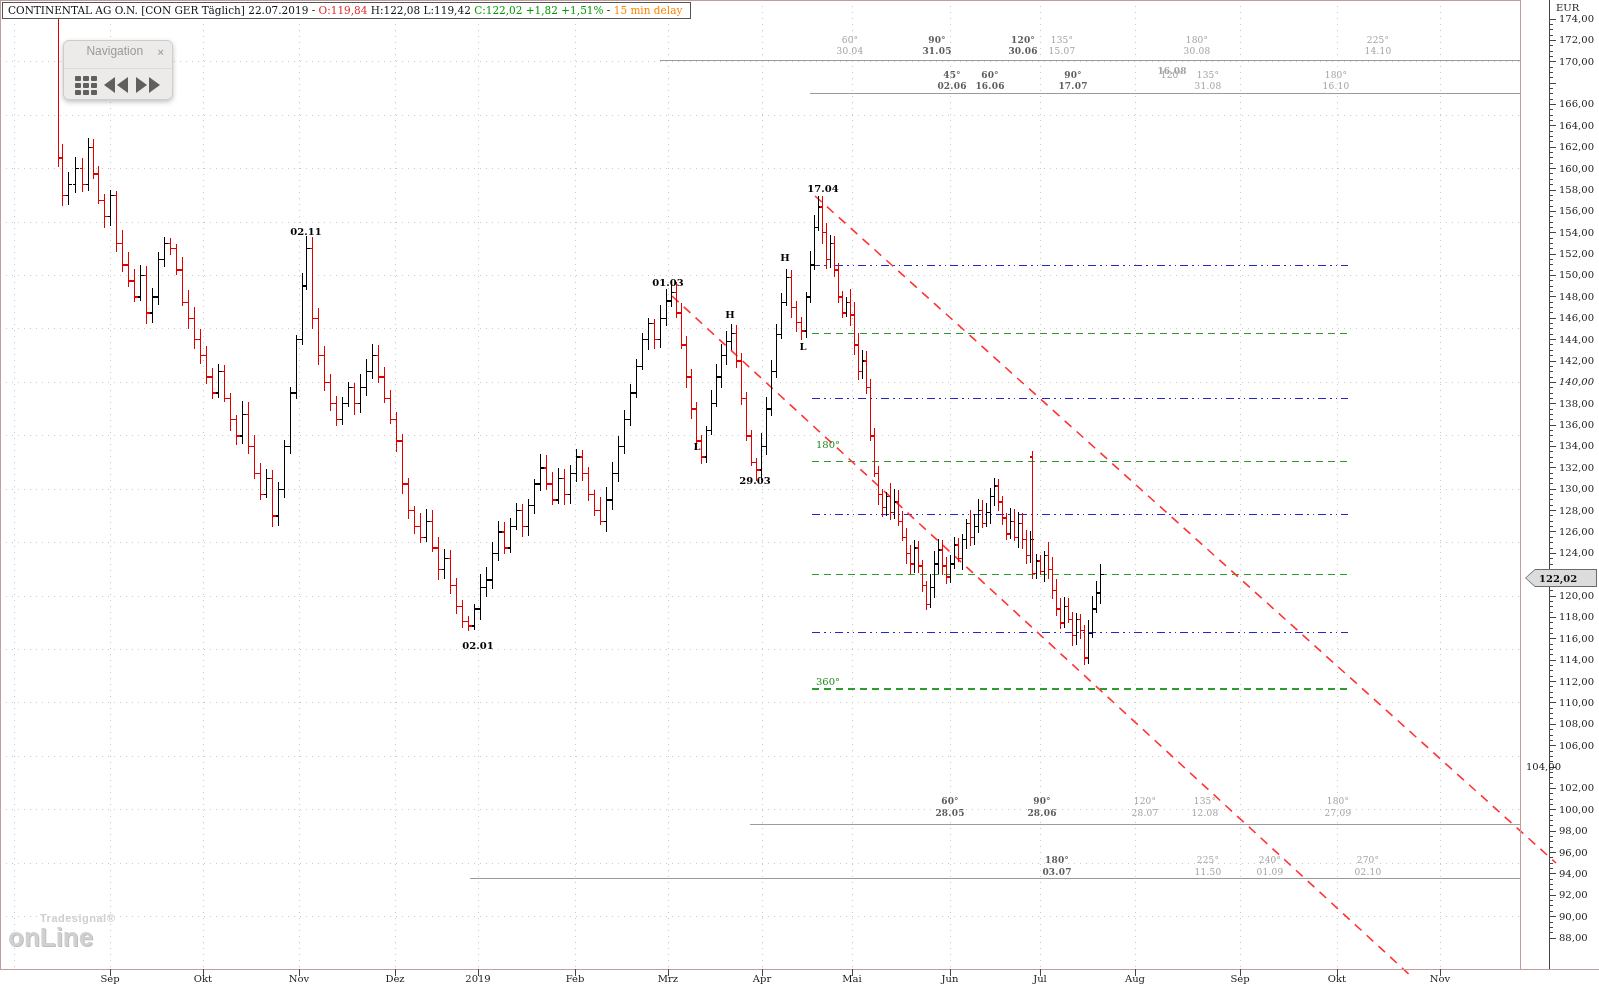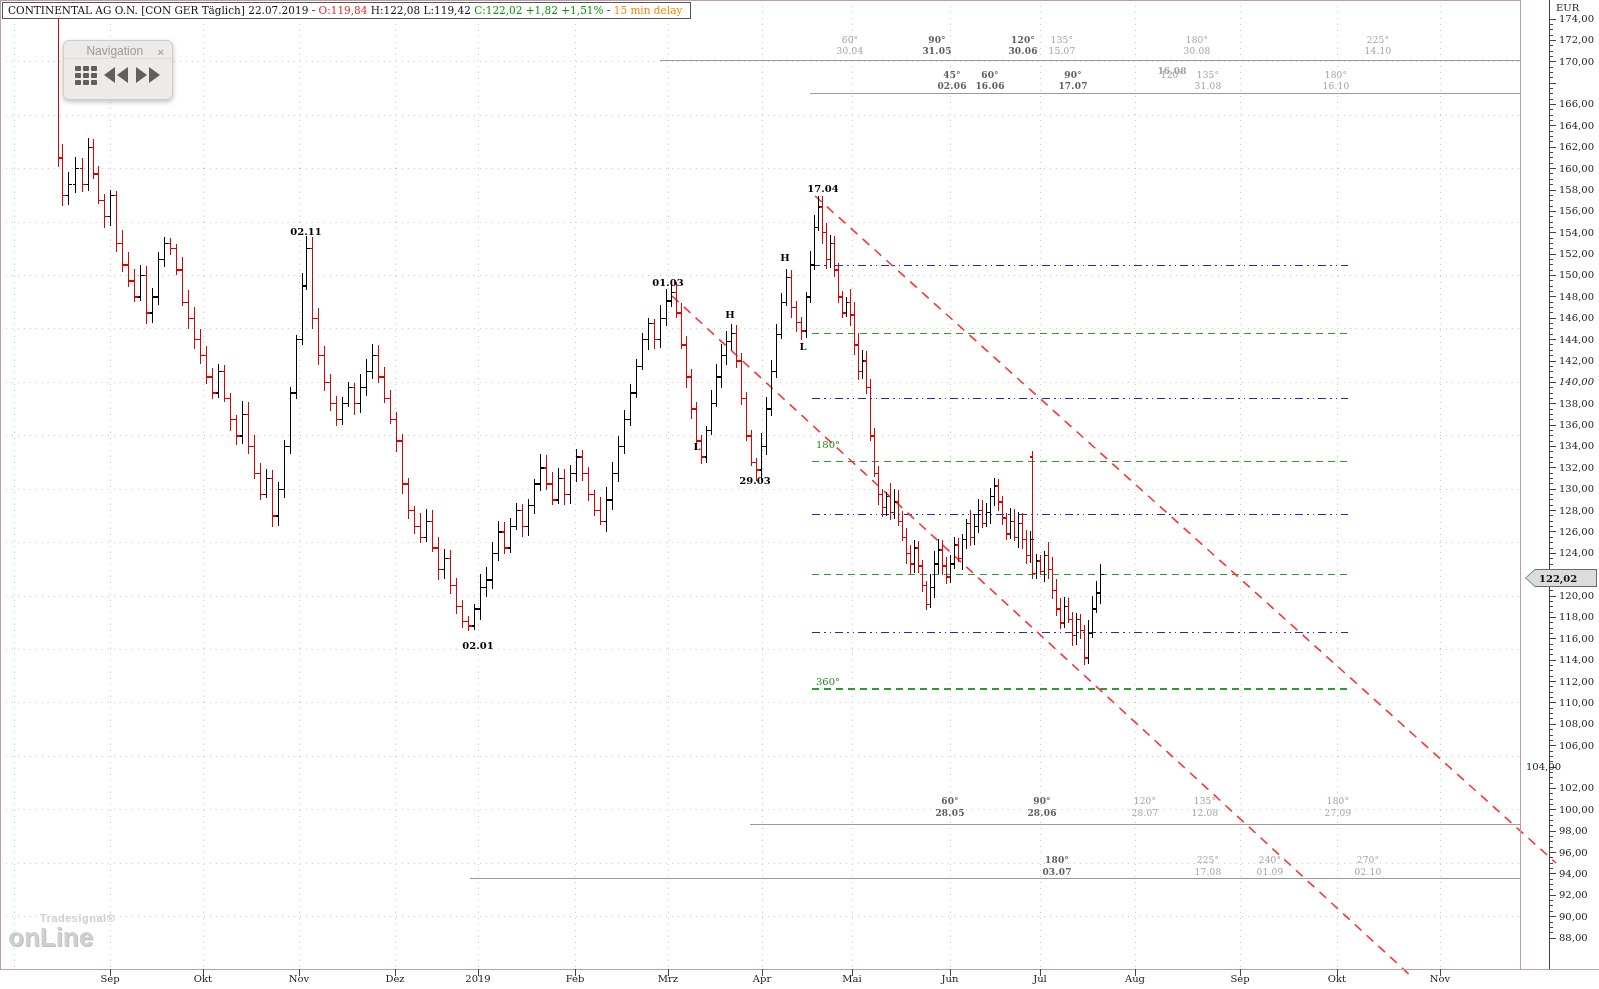--- a/index.html
+++ b/index.html
@@ -16,21 +16,21 @@
   .bar-b{stroke:#000;stroke-width:1.4;fill:none}
   .bar-r{stroke:#e00000;stroke-width:1.4;fill:none}
 
   #title-box{position:absolute;left:2px;top:2px;background:#fff;border:1px solid #555;
              padding:1px 8px 2px 5px;font-size:10.5px;color:#111;white-space:nowrap;z-index:30}
   .t-red{color:#e42a2a}.t-grn{color:#009a00}.t-org{color:#ff8400}
 
   #nav-panel{position:absolute;left:63px;top:40px;width:108px;height:58px;background:#edebe9;
              border:1px solid #cfccc9;border-radius:6px;box-shadow:0 2px 5px rgba(0,0,0,.25);
              font-family:"Liberation Sans",sans-serif;z-index:40}
-  #nav-head{display:flex;align-items:flex-end;padding:3px 6px 0 10px;border-bottom:1px solid #dedbd8}
+  #nav-head{display:flex;align-items:flex-end;padding:3px 6px 10px 10px;border-bottom:1px solid #dedbd8}
   #nav-title{flex:1;text-align:center;color:#9a9a9a;font-size:12px}
   #nav-close{color:#a9a9a9;font-size:11px;font-weight:bold;cursor:pointer;padding:0 2px}
   #nav-row{display:flex;align-items:center;justify-content:space-between;padding:5px 10px 0 10px}
   #nav-row svg{position:static}
 
   .pl{position:absolute;font-size:10px;color:#1a1a1a;white-space:nowrap}
   .ml{position:absolute;font-size:10px;color:#1a1a1a;transform:translateX(-50%);white-space:nowrap}
   #eur-label{position:absolute;left:1556px;top:2px;font-size:10px;color:#1a1a1a}
 
   .gann{position:absolute;transform:translateX(-50%);font-size:9px;white-space:nowrap;letter-spacing:.2px}
@@ -375,21 +375,21 @@
       <div class="gann strong" style="left: 1042px; top: 808px;">28.06</div>
       <div class="gann light" style="left: 1145px; top: 796px;">120°</div>
       <div class="gann light" style="left: 1145px; top: 808px;">28.07</div>
       <div class="gann light" style="left: 1205px; top: 796px;">135°</div>
       <div class="gann light" style="left: 1205px; top: 808px;">12.08</div>
       <div class="gann light" style="left: 1338px; top: 796px;">180°</div>
       <div class="gann light" style="left: 1338px; top: 808px;">27.09</div>
       <div class="gann strong" style="left: 1057px; top: 855px;">180°</div>
       <div class="gann strong" style="left: 1057px; top: 867px;">03.07</div>
       <div class="gann light" style="left: 1208px; top: 855px;">225°</div>
-      <div class="gann light" style="left: 1208px; top: 867px;">17.08</div>
+      <div class="gann light" style="left: 1208px; top: 867px;">11.50</div>
       <div class="gann light" style="left: 1270px; top: 855px;">240°</div>
       <div class="gann light" style="left: 1270px; top: 867px;">01.09</div>
       <div class="gann light" style="left: 1368px; top: 855px;">270°</div>
       <div class="gann light" style="left: 1368px; top: 867px;">02.10</div>
       <div class="ann" style="left: 306px; top: 231px;">02.11</div>
       <div class="ann" style="left: 668px; top: 282px;">01.03</div>
       <div class="ann" style="left: 823px; top: 188px;">17.04</div>
       <div class="ann" style="left: 755px; top: 480px;">29.03</div>
       <div class="ann" style="left: 478px; top: 645px;">02.01</div>
       <div class="ann" style="left: 785px; top: 257px;">H</div>

